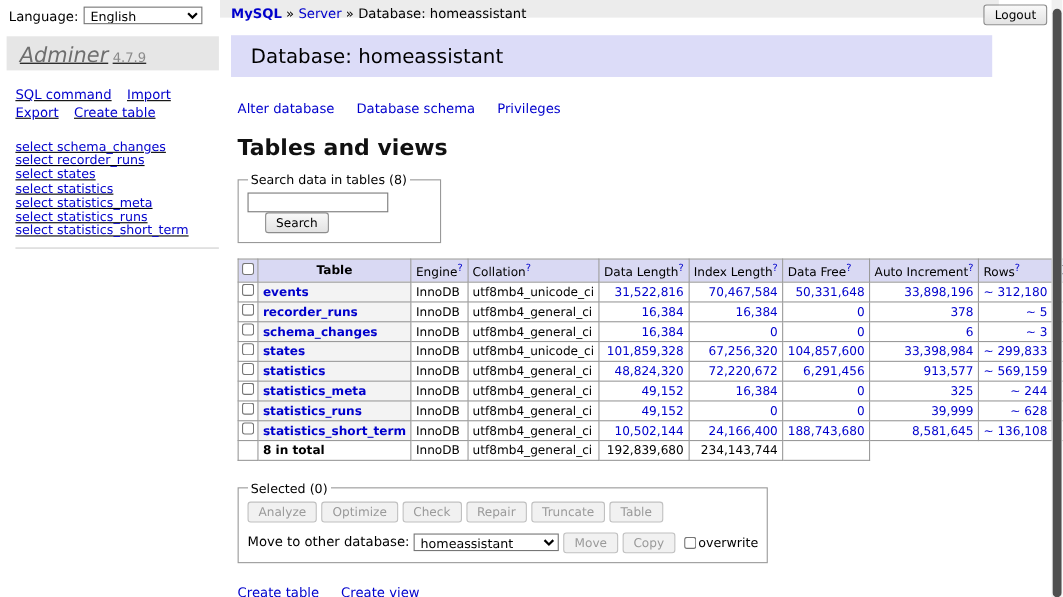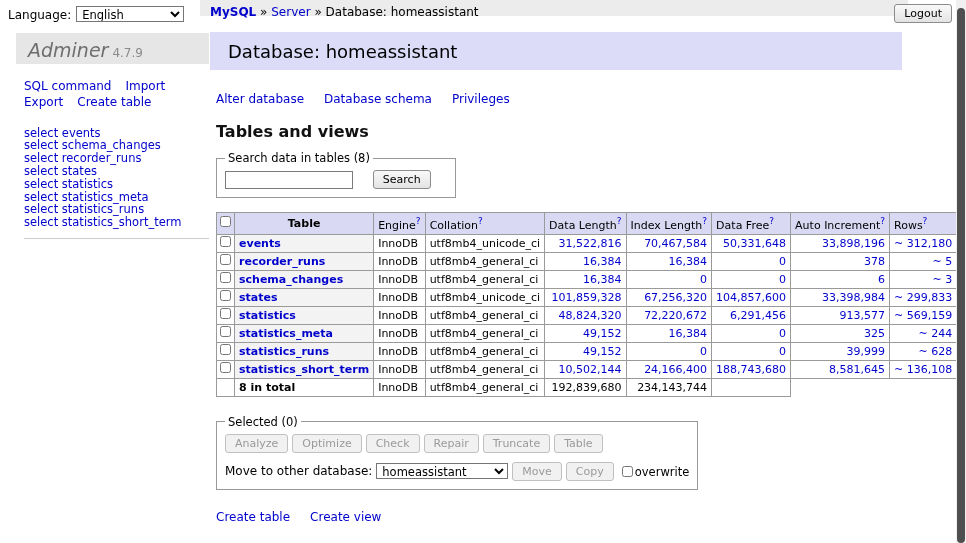--- a/index.html
+++ b/index.html
@@ -37,21 +37,21 @@
 
   
   .topbar {
     position: absolute; left: 200px; top: 0; width: 708px; height: 16px;
     background: var(--breadcrumb-bg, #ececec); line-height: 25px; padding-left: 10px;
     white-space: nowrap;
   }
   .topbar .sep { color: #000; }
 
   
-  .sidebar { position: absolute; left: 16px; top: 33px; width: 193px; }
+  .sidebar { position: absolute; left: 6px; top: 33px; width: 193px; text-decoration: underline; }
   .brand {
     background: #e6e6e6; padding: 6px 12px; height: 31px;
   }
   .brand-name { font-size: 19px; font-style: italic; color: #6e6e6e; }
   .brand-ver { font-size: 12px; color: #8a8a8a; margin-left: 4px; }
   .db-row { margin: 13px 8px 0 8px; }
   .db-row label { margin-right: 5px; }
   .db-row select { width: 118px; }
   .side-links {
     margin: 16px 8px 0 8px; display: flex; flex-wrap: wrap;
@@ -61,25 +61,25 @@
   .table-links a { display: block; font-size: 11.5px; line-height: 12.8px; }
 
   
   .content { position: absolute; left: 210px; top: 32px; width: 692px; }
   .page-title {
     margin: 0; background: var(--title-bg, #dcdcf8);
     font-size: 18px; font-weight: 400; padding: 9px 18px; height: 38px;
   }
   .actions { margin: 22px 0 0 6px; }
   .actions a, .create-links a, .routine-links a { margin-right: 20px; }
-  h3.sec { margin: 16px 0 10px 6px; font-size: 16px; font-weight: bold; color: #111; }
+  h3.sec { margin: 16px 0 10px 6px; font-size: 20px; font-weight: bold; color: #111; }
 
   fieldset { border: 1px solid #999; margin: 0; padding: 5px 8px 8px 8px; }
   legend { font-size: 11.5px; padding: 0 3px; }
-  .search-fs { margin-left: 6px; width: 240px; }
+  .search-fs { margin-left: 6px; width: 185px; }
   .search-fs input { width: 128px; vertical-align: middle; }
   .search-fs button { margin-left: 16px; vertical-align: middle; }
 
   table.tables { border-collapse: collapse; font-size: 11px; margin: 14px 0 0 6px; }
   .tables td, .tables th { border: 1px solid #9a9a9a; padding: 2px 4px; height: 17px; white-space: nowrap; }
   .tables thead td, .tables thead th { background: var(--thead-bg, #d9d9f3); }
   .tables thead th { font-weight: bold; text-align: center; }
   .tables thead sup a { font-size: 9px; }
   .tables tbody th.name { background: var(--name-bg, #f3f3f3); text-align: left; }
   .tables tbody th.name a { font-weight: bold; }
@@ -121,21 +121,20 @@
   <div class="brand">
     <span class="brand-name">Adminer</span><span class="brand-ver">4.7.9</span>
   </div>
   <div class="side-links" id="side-links">
       <a href="#">SQL command</a>
       <a href="#">Import</a>
       <a href="#">Export</a>
       <a href="#">Create table</a>
     </div>
   <div class="table-links" id="table-links">
-      <a href="#">select events</a>
       <a href="#">select schema_changes</a>
       <a href="#">select recorder_runs</a>
       <a href="#">select states</a>
       <a href="#">select statistics</a>
       <a href="#">select statistics_meta</a>
       <a href="#">select statistics_runs</a>
       <a href="#">select statistics_short_term</a>
     </div>
 </div>
 

